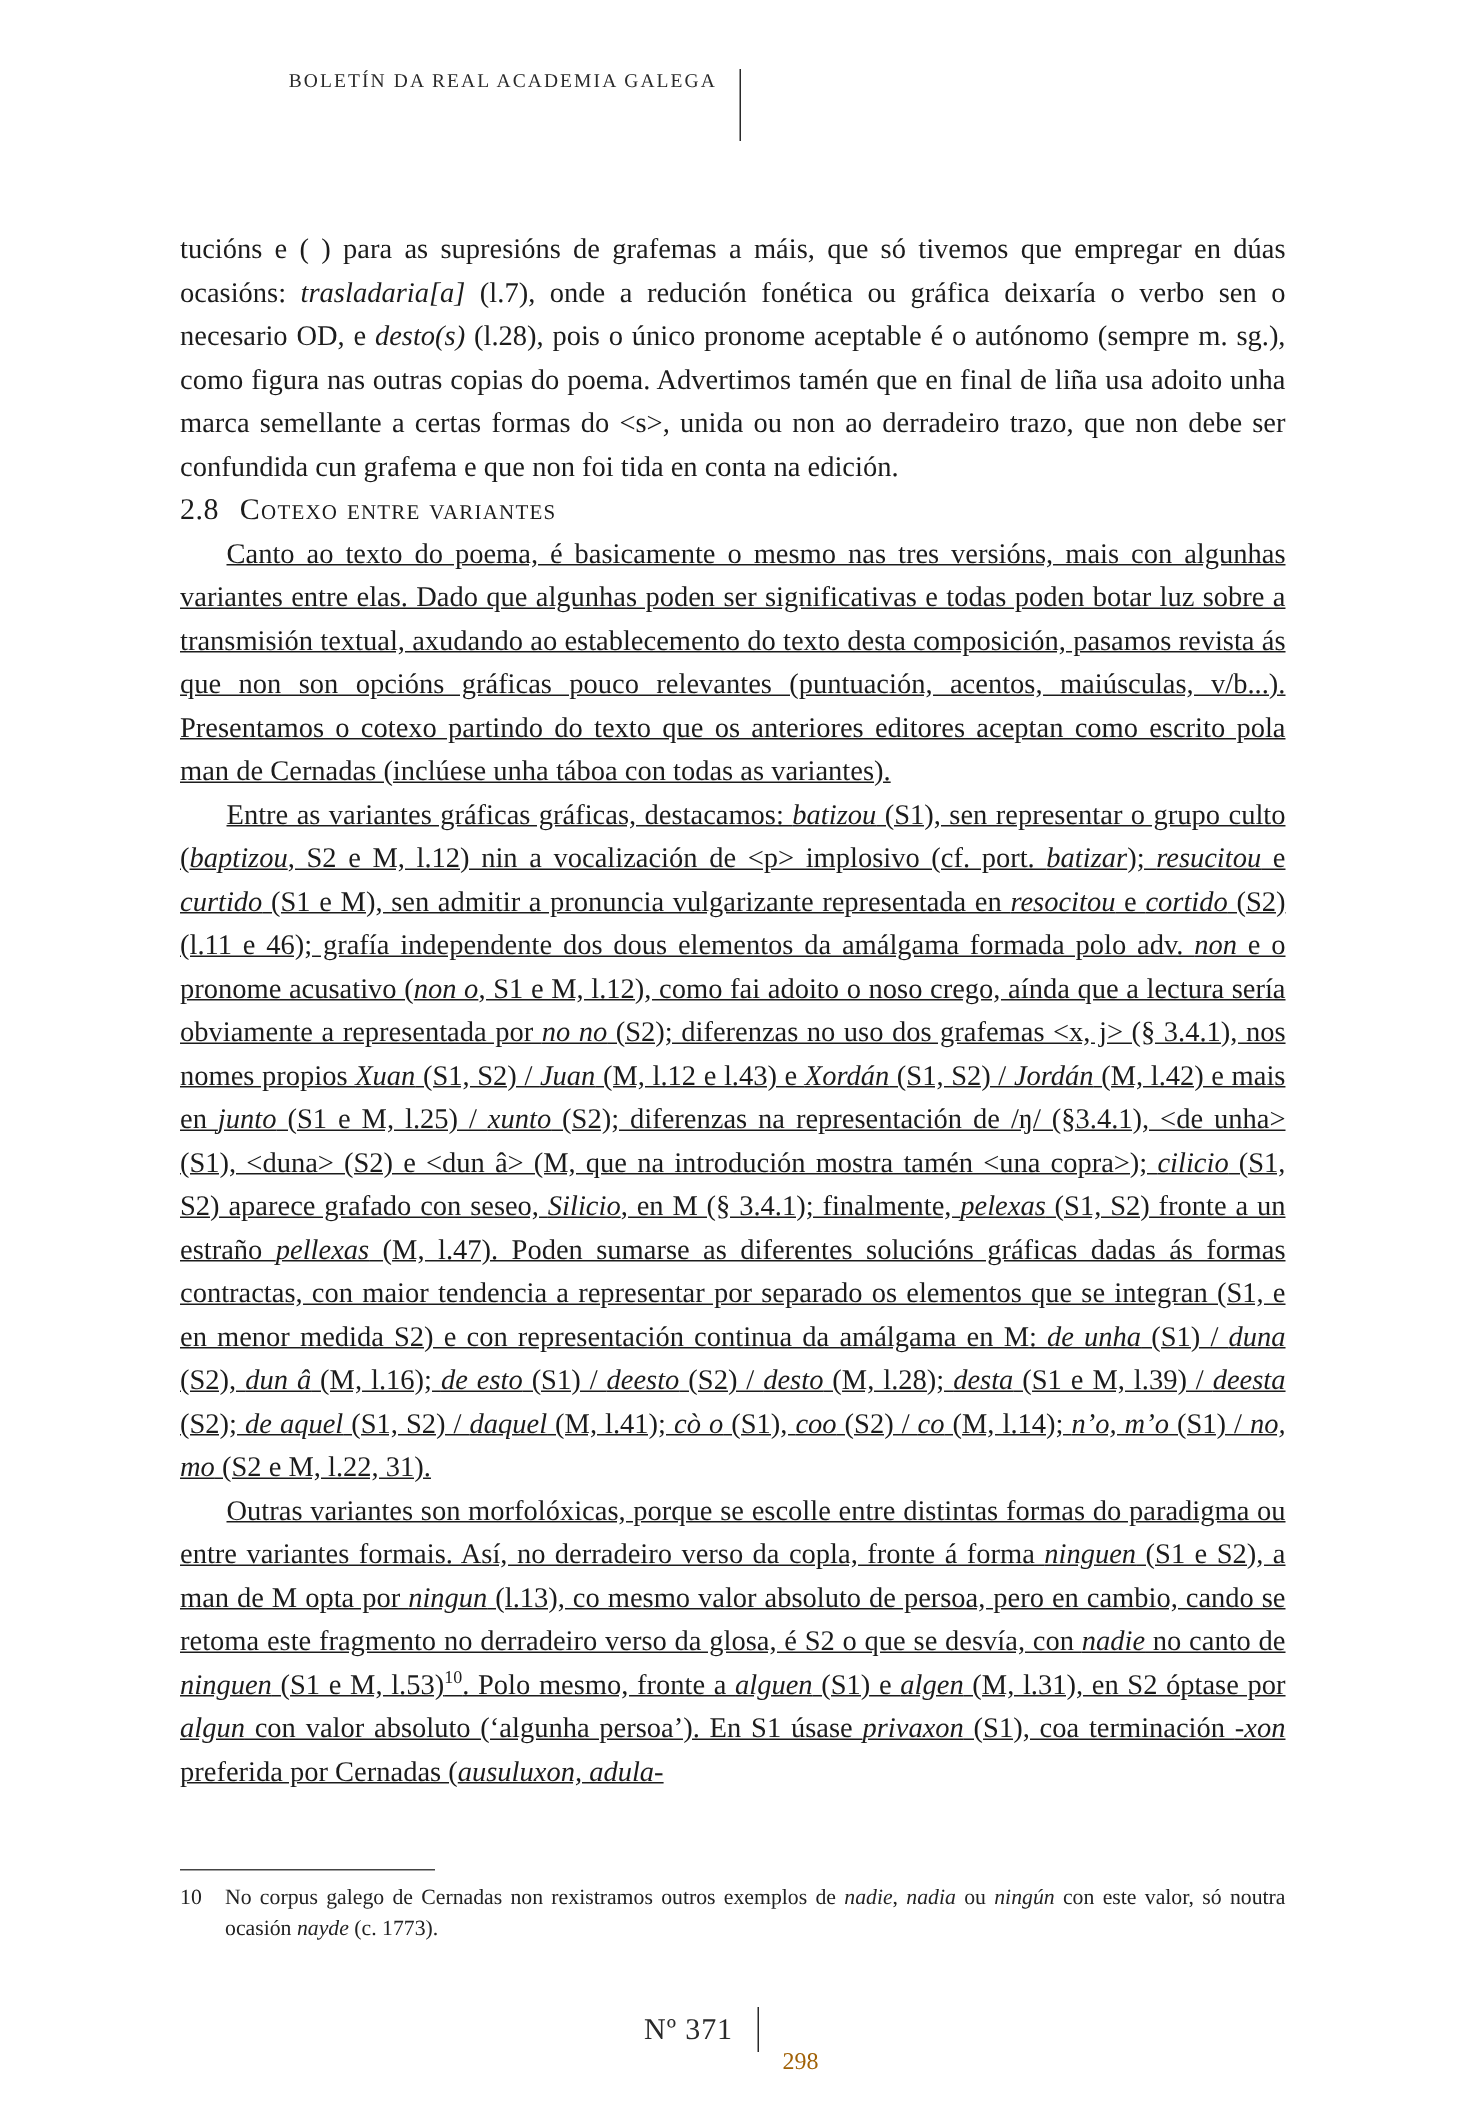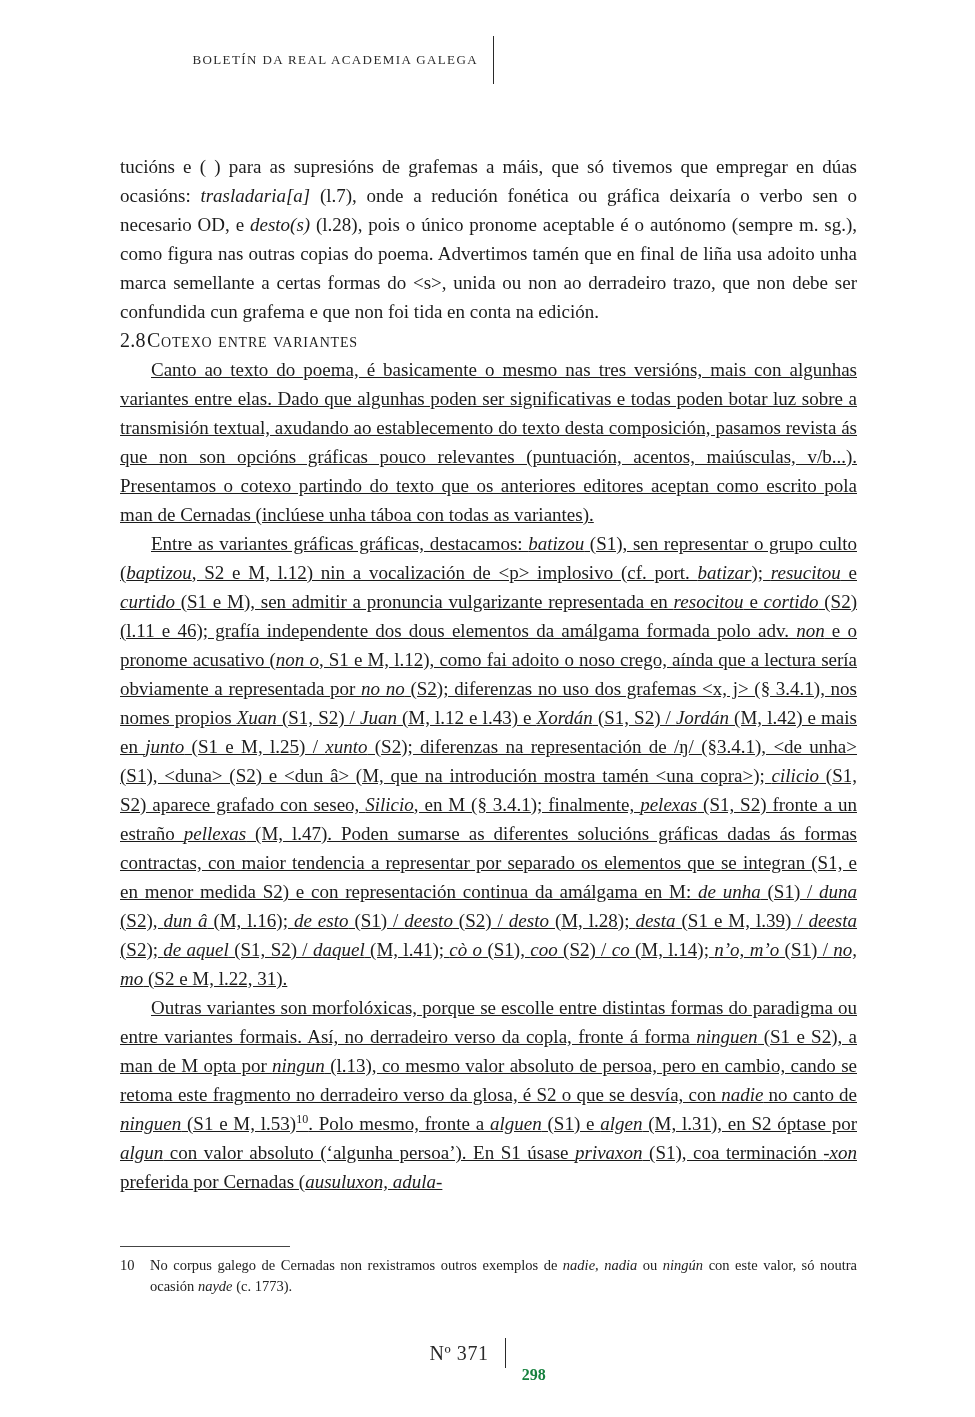--- a/index.html
+++ b/index.html
@@ -10,25 +10,24 @@
     background: #ffffff;
     font-family: "Liberation Serif", "DejaVu Serif", serif;
     color: #1c1c1c;
     overflow: hidden;
     box-sizing: border-box;
   }
 
   
   .header {
     position: absolute;
-    top: 36px;
+    top: 46px;
     left: 120px;
     right: 110px;
     display: flex;
-    align-items: center;
   }
   .hdr-left {
     width: 358px;
     text-align: right;
     font-size: 13px;
     letter-spacing: 1.4px;
     color: #2a2a2a;
     white-space: nowrap;
   }
   .hdr-rule {
@@ -63,21 +62,21 @@
   .section-heading {
     margin: 27px 0 11px 0;
     font-size: 20px;
     text-align: left;
     text-indent: 0;
   }
   .section-number { letter-spacing: 0.3px; }
   .section-title {
     font-variant: small-caps;
     letter-spacing: 0.8px;
-    margin-left: 1px;
+    margin-left: 14px;
   }
 
   
   .footnote-block {
     position: absolute;
     left: 120px;
     width: 737px;
     top: 1246px;
   }
   .footnote-rule {
@@ -116,22 +115,22 @@
     color: #2a2a2a;
   }
   .footer-rule {
     width: 1px;
     height: 30px;
     background: #2a2a2a;
     margin: 0 16px;
   }
   .footer-page {
     font-size: 16px;
-    font-weight: bold;
-    color: #15803d;
+    font-weight: normal;
+    color: #a16207;
     margin-top: 44px;
   }
 </style>
 </head>
 <body>
 
 <div class="page">
 
   <div class="header">
     <div class="hdr-left">BOLETÍN DA REAL ACADEMIA GALEGA</div>

